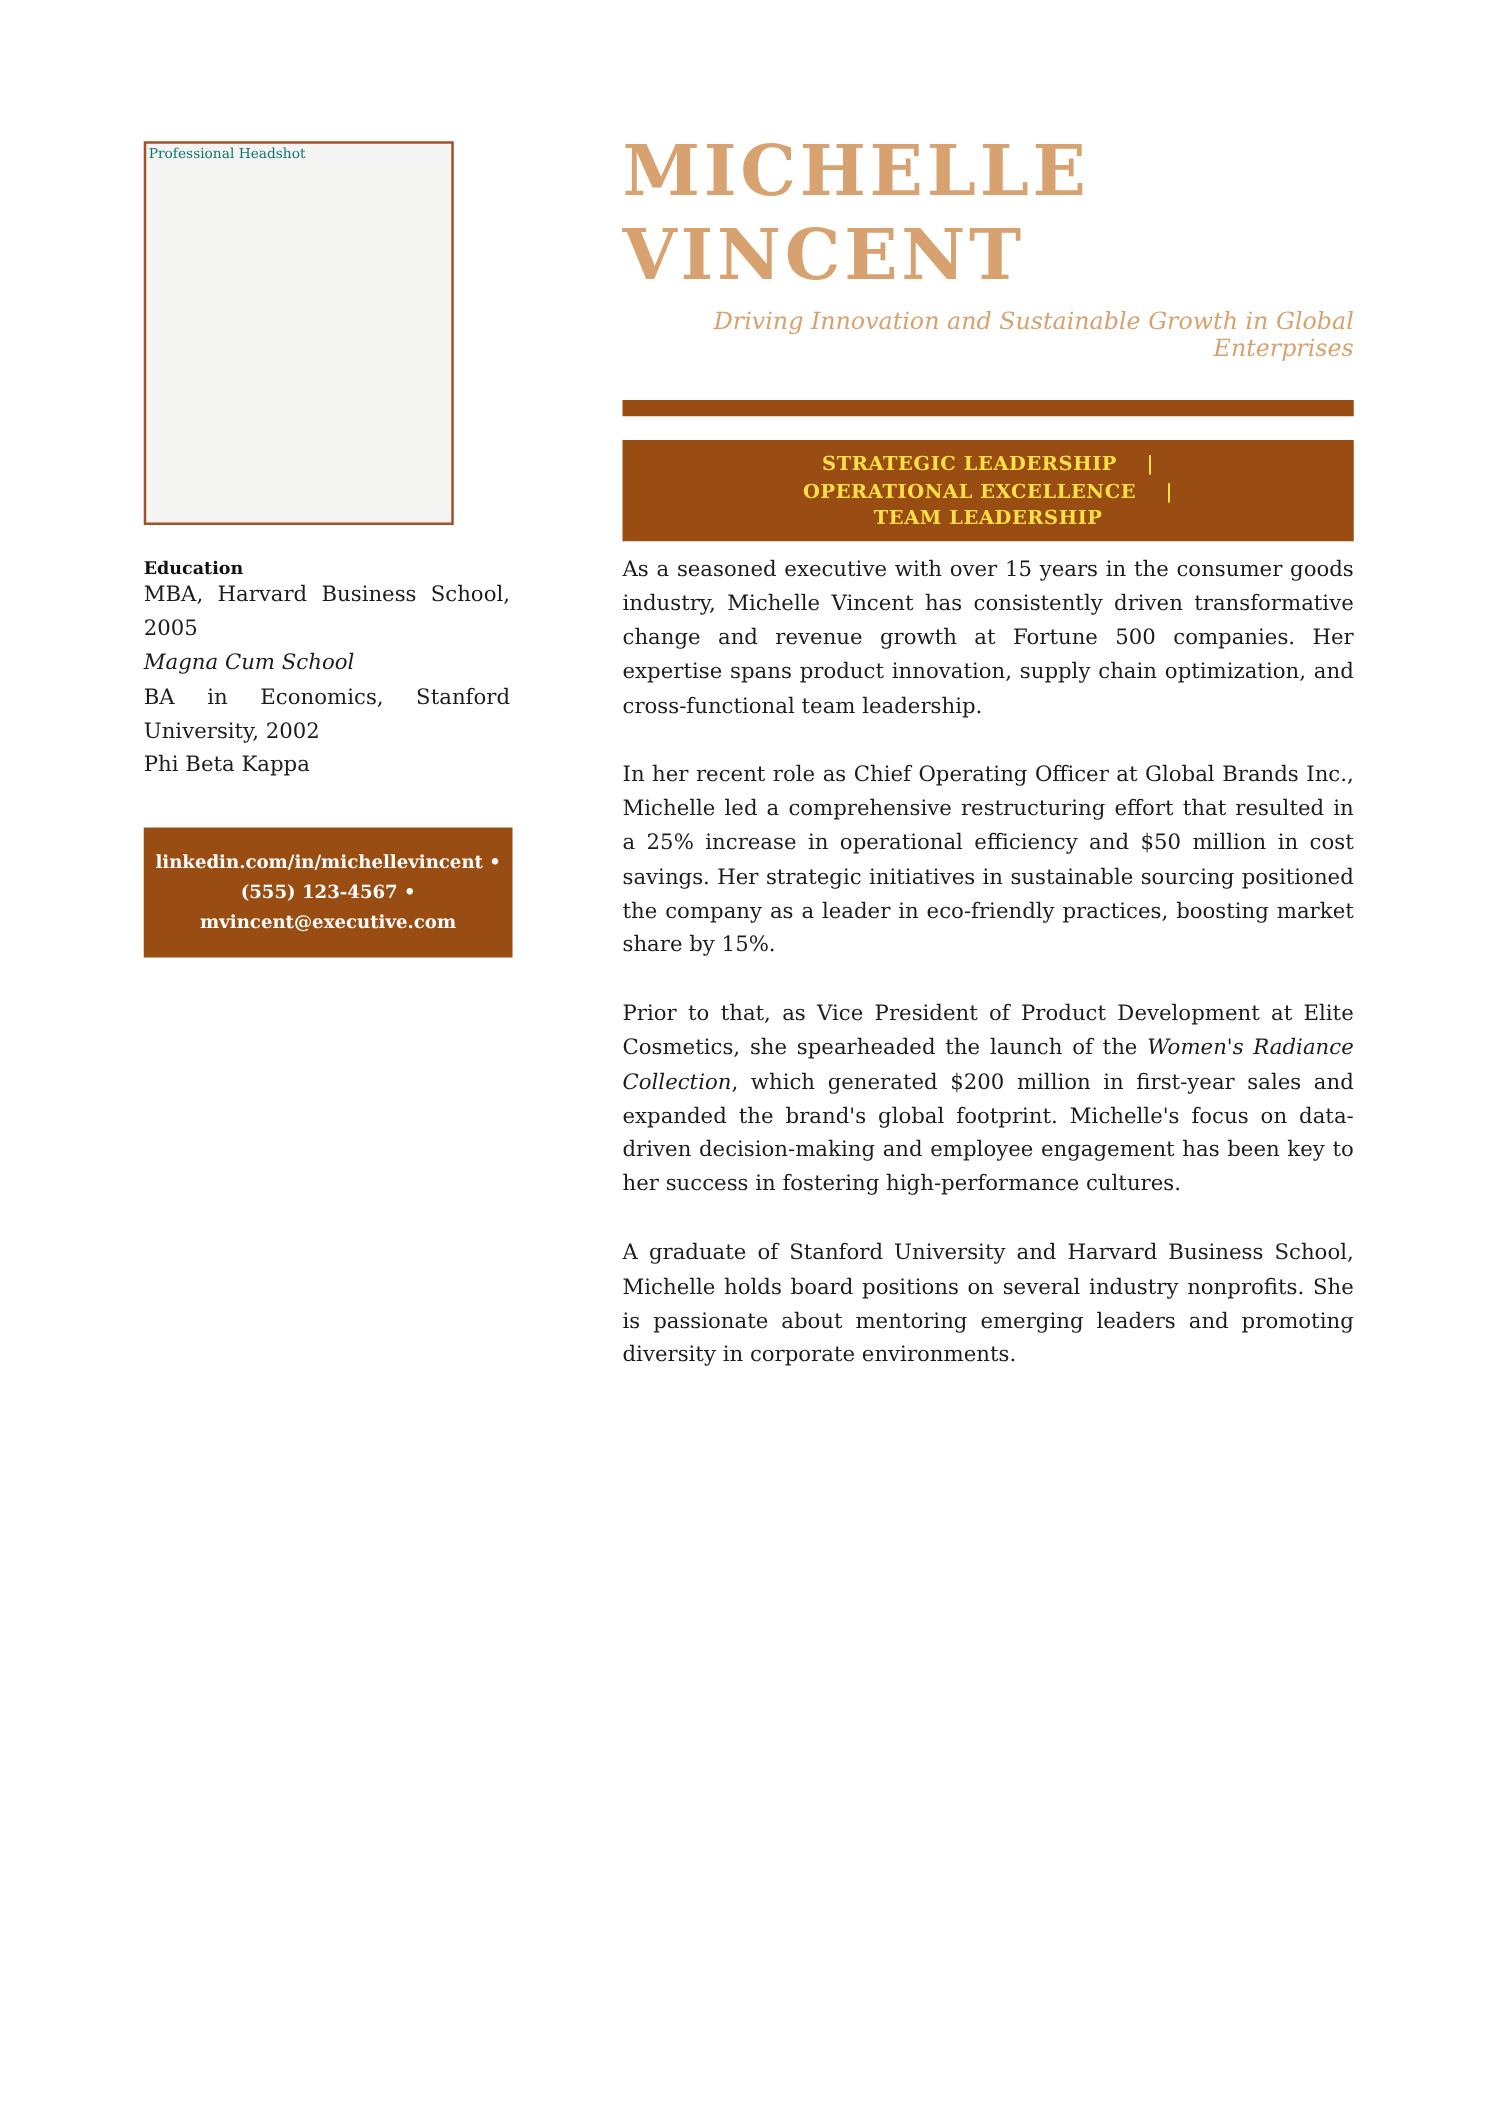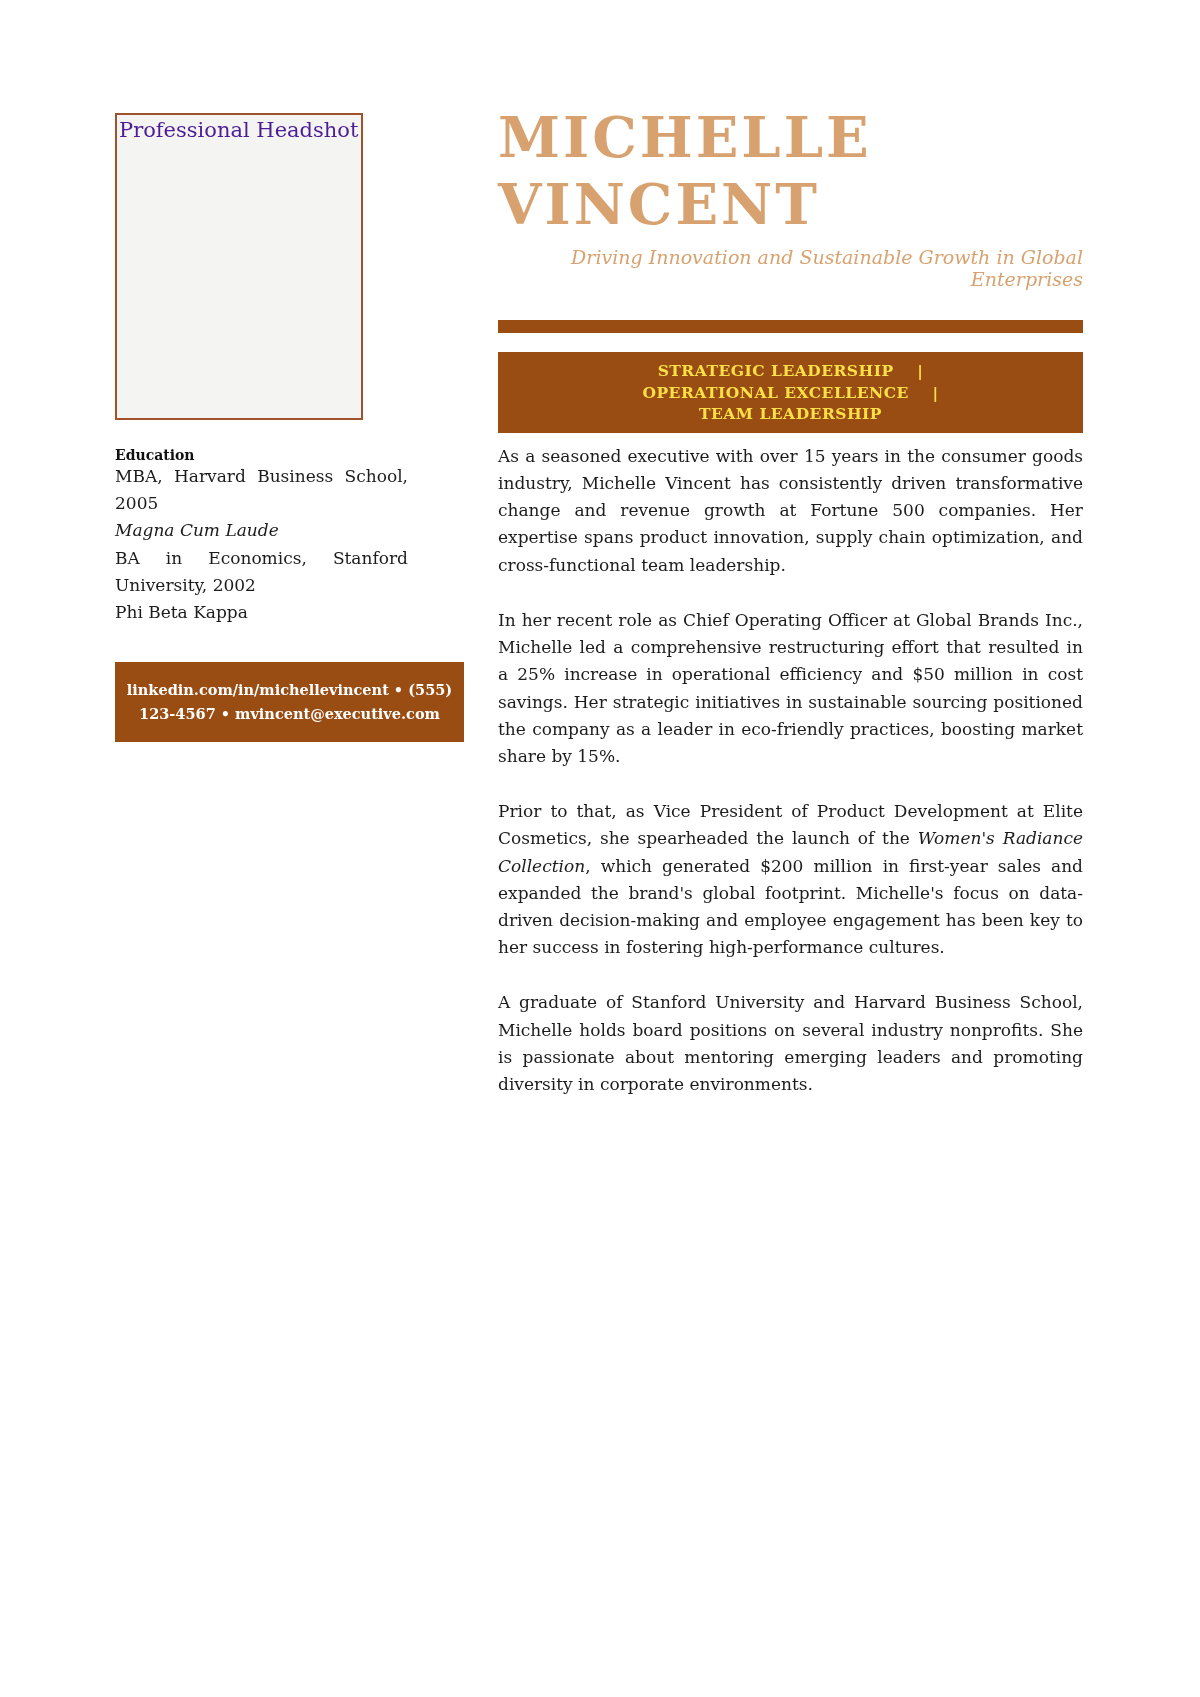--- a/index.html
+++ b/index.html
@@ -27,40 +27,40 @@
   
   .left-col{width:293px;flex:0 0 293px;}
   .headshot{
     margin-top:9px;
     width:248px;height:307px;
     background:var(--placeholder-bg);
     border:2px solid var(--placeholder-border);
     padding:1px 2px;
   }
   .headshot-label{
-    font-size:21px;
-    color:#4c1d95;
+    font-size:11px;
+    color:#0f766e;
     line-height:1.35;
   }
   .edu-heading{
     margin-top:27px;
     font-size:14px;
     font-weight:bold;
     color:#111111;
   }
   .edu-entry{
     font-size:17px;
     line-height:1.6;
     text-align:justify;
   }
   .edu-entry .honor-italic{font-style:italic;}
   .edu-entry .honor-roman{font-style:normal;}
   .contact-box{
     margin-top:36px;
-    width:349px;
+    width:295px;
     background:var(--brown);
     color:#ffffff;
     font-weight:bold;
     font-size:14.5px;
     line-height:1.65;
     text-align:center;
     padding:16px 9px;
   }
   
   .right-col{width:585px;flex:0 0 585px;}
@@ -114,21 +114,21 @@
 
     <div class="left-col">
 
       <div class="headshot">
         <div class="headshot-label">Professional Headshot</div>
       </div>
 
       <div>
         <h3 class="edu-heading">Education</h3>
 
-        <p class="edu-entry"><span>MBA, Harvard Business School, 2005</span><br><span class="honor-italic">Magna Cum Laude</span></p>
+        <p class="edu-entry"><span>MBA, Harvard Business School, 2005</span><br><span class="honor-italic">Magna Cum School</span></p>
 
         <p class="edu-entry"><span>BA in Economics, Stanford University, 2002</span><br><span class="honor-roman">Phi Beta Kappa</span></p>
       </div>
 
       <div class="contact-box">
         <span>linkedin.com/in/michellevincent • (555) 123-4567 • mvincent@executive.com</span>
       </div>
 
     </div>
 

